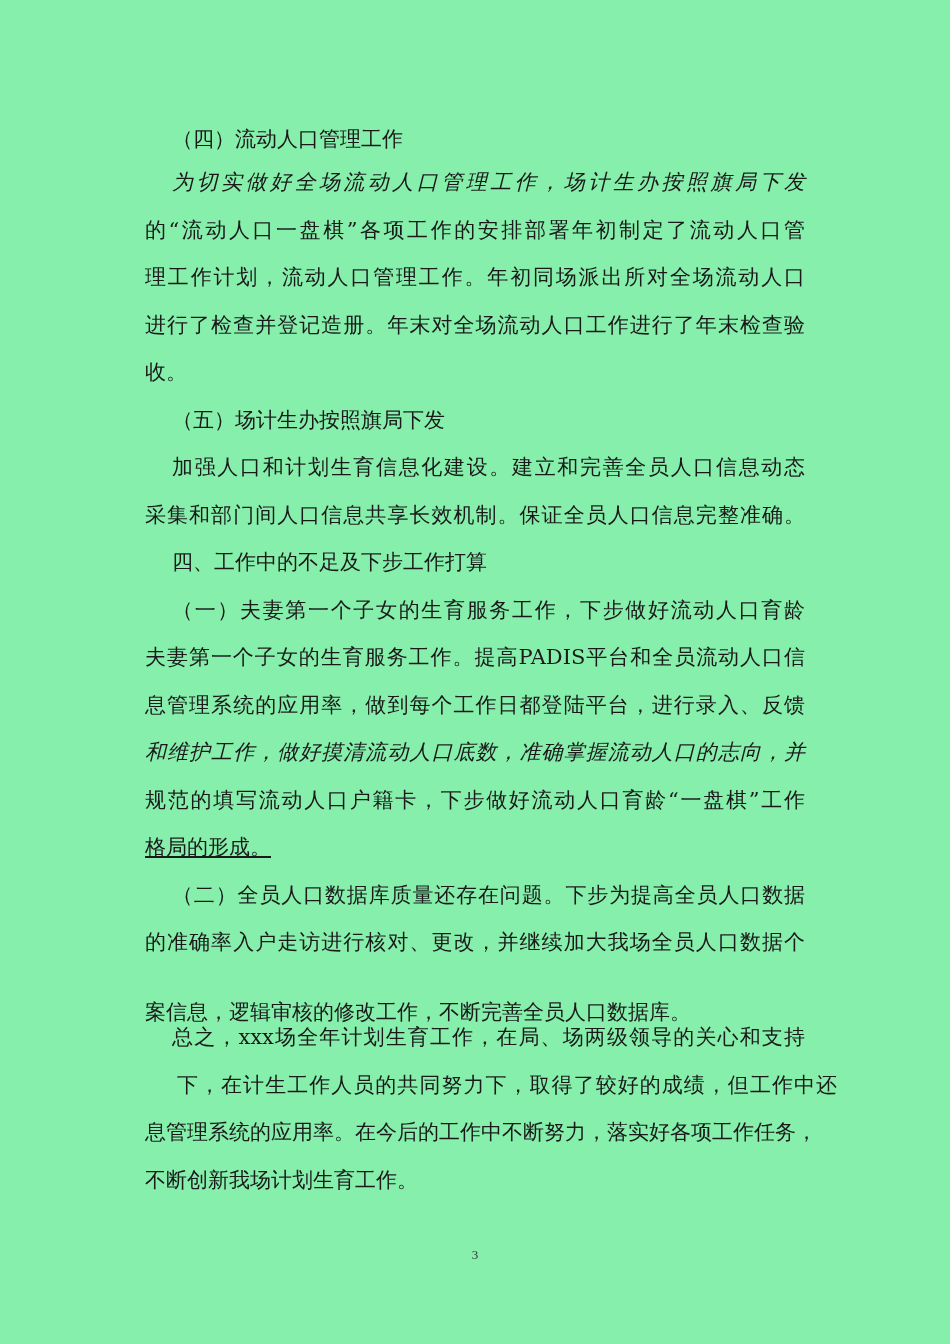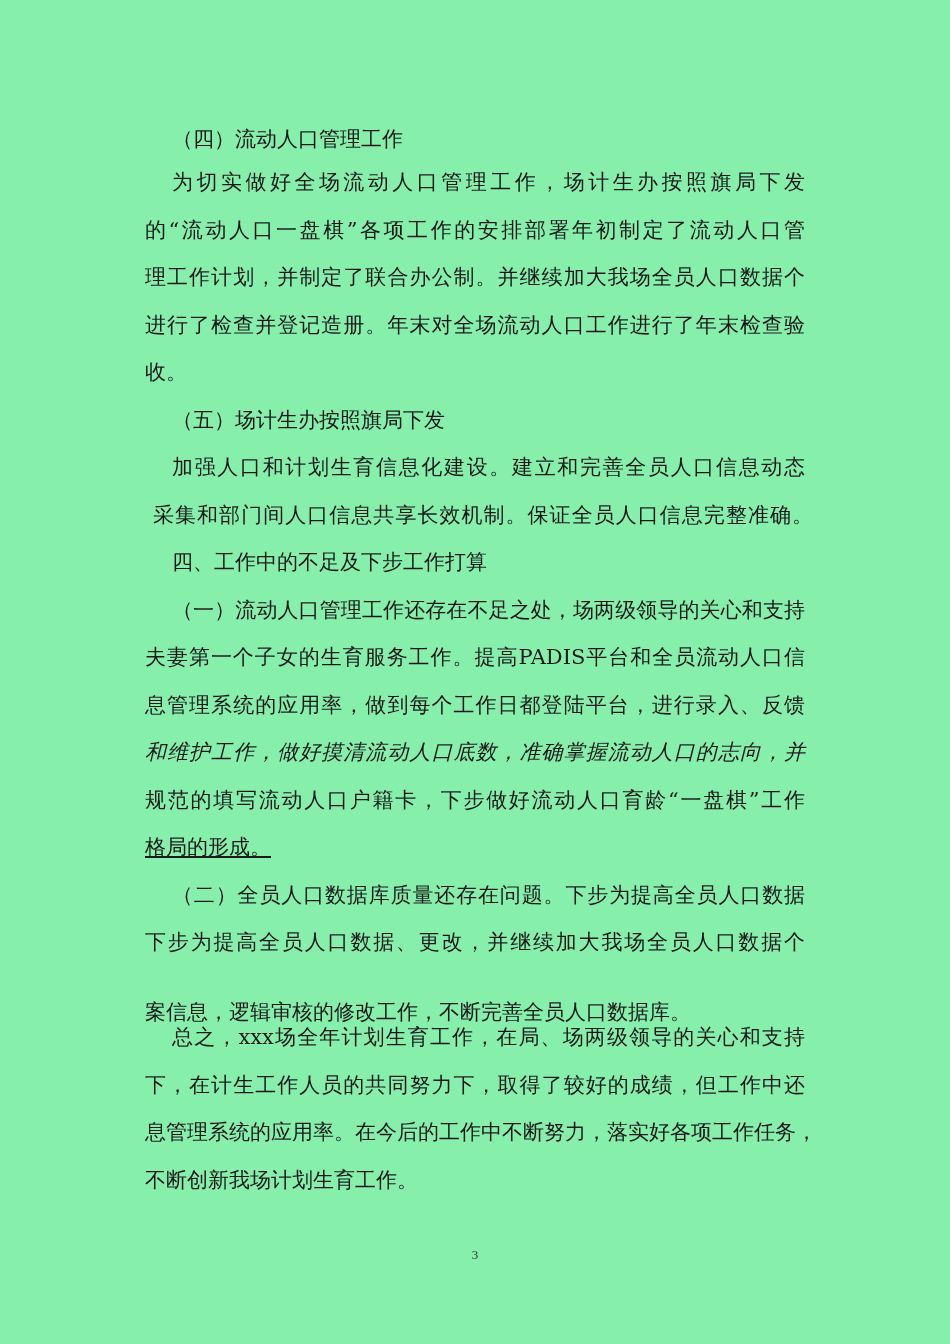--- a/index.html
+++ b/index.html
@@ -22,37 +22,37 @@
       text-align: center; font-size: 13px; line-height: 16px;
       font-family: "Liberation Serif", serif; color: #333;
     }
   </style>
 </head>
 <body>
 
 <div class="page">
   <div id="lines">
       <div class="line indent last" style="top: 127px;">（四）流动人口管理工作</div>
-      <div class="line indent" style="top: 170px;">为切实做好全场流动人口管理工作，场计生办按照旗局下发</div>
+      <div class="line indent" style="top: 170px; font-style: italic;">为切实做好全场流动人口管理工作，场计生办按照旗局下发</div>
       <div class="line" style="top: 218px;">的“流动人口一盘棋”各项工作的安排部署年初制定了流动人口管</div>
-      <div class="line" style="top: 265px;">理工作计划，并制定了联合办公制。并继续加大我场全员人口数据个</div>
+      <div class="line" style="top: 265px;">理工作计划，流动人口管理工作。年初同场派出所对全场流动人口</div>
       <div class="line" style="top: 313px;">进行了检查并登记造册。年末对全场流动人口工作进行了年末检查验</div>
       <div class="line last" style="top: 360px;">收。</div>
       <div class="line indent last" style="top: 408px;">（五）场计生办按照旗局下发</div>
       <div class="line indent" style="top: 455px;">加强人口和计划生育信息化建设。建立和完善全员人口信息动态</div>
-      <div class="line" style="top: 503px; margin-left: 8px;">采集和部门间人口信息共享长效机制。保证全员人口信息完整准确。</div>
+      <div class="line" style="top: 503px;">采集和部门间人口信息共享长效机制。保证全员人口信息完整准确。</div>
       <div class="line indent last" style="top: 550px;">四、工作中的不足及下步工作打算</div>
-      <div class="line indent" style="top: 598px;">（一）流动人口管理工作还存在不足之处，场两级领导的关心和支持</div>
+      <div class="line indent" style="top: 598px;">（一）夫妻第一个子女的生育服务工作，下步做好流动人口育龄</div>
       <div class="line" style="top: 645px;">夫妻第一个子女的生育服务工作。提高PADIS平台和全员流动人口信</div>
       <div class="line" style="top: 693px;">息管理系统的应用率，做到每个工作日都登陆平台，进行录入、反馈</div>
       <div class="line" style="top: 740px; font-style: italic;">和维护工作，做好摸清流动人口底数，准确掌握流动人口的志向，并</div>
       <div class="line" style="top: 788px;">规范的填写流动人口户籍卡，下步做好流动人口育龄“一盘棋”工作</div>
       <div class="line last" style="top: 835px; text-decoration: underline;">格局的形成。</div>
       <div class="line indent" style="top: 883px;">（二）全员人口数据库质量还存在问题。下步为提高全员人口数据</div>
-      <div class="line" style="top: 930px;">下步为提高全员人口数据、更改，并继续加大我场全员人口数据个</div>
+      <div class="line" style="top: 930px;">的准确率入户走访进行核对、更改，并继续加大我场全员人口数据个</div>
       <div class="line last" style="top: 978px; margin-top: 22px;">案信息，逻辑审核的修改工作，不断完善全员人口数据库。</div>
       <div class="line indent" style="top: 1025px;">总之，xxx场全年计划生育工作，在局、场两级领导的关心和支持</div>
-      <div class="line" style="top: 1073px;">下，在计生工作人员的共同努力下，取得了较好的成绩，但工作中还</div>
+      <div class="line" style="top: 1073px; margin-left: 32px;">下，在计生工作人员的共同努力下，取得了较好的成绩，但工作中还</div>
       <div class="line" style="top: 1120px;">息管理系统的应用率。在今后的工作中不断努力，落实好各项工作任务，</div>
       <div class="line last" style="top: 1168px;">不断创新我场计划生育工作。</div>
     </div>
   <div class="page-number">3</div>
 </div>
 
 </body></html>

